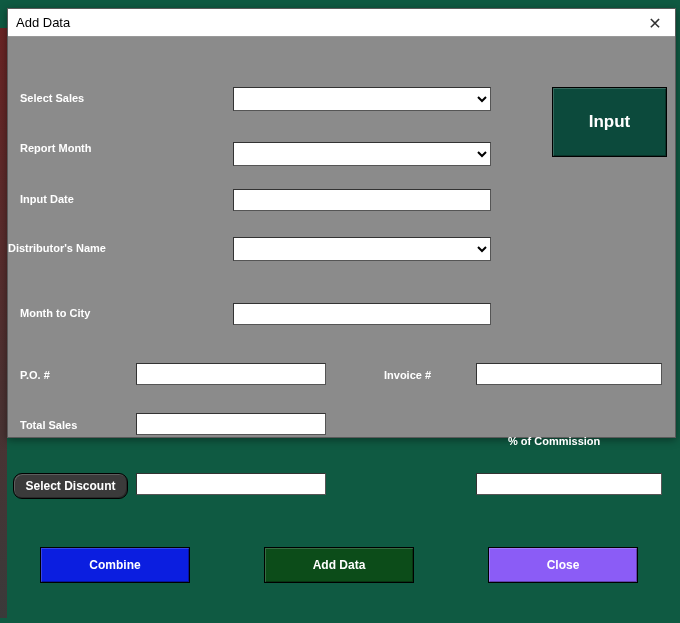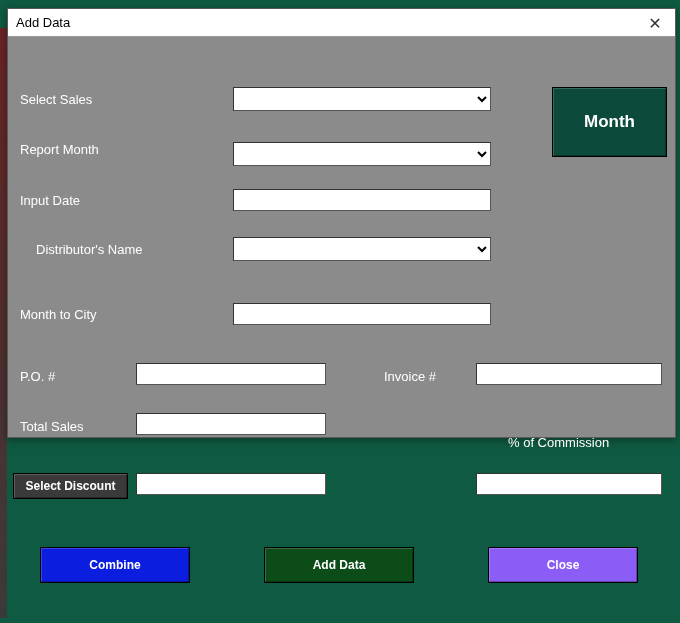--- a/index.html
+++ b/index.html
@@ -48,22 +48,22 @@
   }
   .form-area {
     position: relative;
     width: 100%;
     height: calc(100% - 28px);
     background: #8b8b8b;
   }
   .lbl {
     position: absolute;
     color: #fff;
-    font-weight: normal;
-    font-size: 13px;
+    font-weight: bold;
+    font-size: 11px;
   }
   .txt {
     position: absolute;
     background: #fff;
     border: 1px solid #555;
     border-top-color: #333;
     border-left-color: #333;
     height: 22px;
     padding: 2px 4px;
     font-size: 13px;
@@ -84,21 +84,21 @@
     font-weight: bold;
     font-size: 12px;
     display: flex;
     align-items: center;
     justify-content: center;
     border: 1px solid #000;
     cursor: pointer;
     box-shadow: inset 1px 1px 0 rgba(255,255,255,0.18), inset -1px -1px 0 rgba(0,0,0,0.3);
   }
   .btn-reset   { background: #0c4a3c; width: 115px; height: 70px; font-size: 17px; }
-  .btn-discount{ background: #3a3a3a; width: 115px; height: 26px; font-size: 12px; }
+  .btn-discount{ background: #3a3a3a; width: 115px; height: 26px; font-size: 12px; border-radius: 9px; }
   .btn-combine { background: #0b1ee0; width: 150px; height: 36px; }
   .btn-adddata { background: #0c4c19; width: 150px; height: 36px; }
   .btn-close   { background: #8b5cf6; width: 150px; height: 36px; }
   
   .left-strip {
     position: absolute;
     left: 0; top: 28px;
     width: 7px;
     height: 590px;
     background: linear-gradient(#6a2424, #3a3a3a);
@@ -115,31 +115,31 @@
     <div class="close-x">✕</div>
   </div>
 
   <div class="form-area">
 
     <div class="lbl" style="left:12px; top:55px;">Select Sales</div>
     <select class="combo" style="left:225px; top:50px; width:258px;">
       <option></option>
     </select>
 
-    <div class="btn btn-reset" style="left:544px; top:50px;">Month</div>
+    <div class="btn btn-reset" style="left:544px; top:50px;">Input</div>
 
     <div class="lbl" style="left:12px; top:105px;">Report Month</div>
     <select class="combo" style="left:225px; top:105px; width:258px;">
       <option></option>
     </select>
 
     <div class="lbl" style="left:12px; top:156px;">Input Date</div>
     <input class="txt" style="left: 225px; top: 152px; width: 258px;" value="">
 
-    <div class="lbl" style="left:28px; top:205px;">Distributor's Name</div>
+    <div class="lbl" style="left:0; top:205px;">Distributor's Name</div>
     <select class="combo" style="left:225px; top:200px; width:258px;">
       <option></option>
     </select>
 
     <div class="lbl" style="left:12px; top:270px;">Month to City</div>
     <input class="txt" style="left: 225px; top: 266px; width: 258px;" value="">
 
     <div class="lbl" style="left:12px; top:332px;">P.O. #</div>
     <input class="txt" style="left: 128px; top: 326px; width: 190px;" value="">
 

